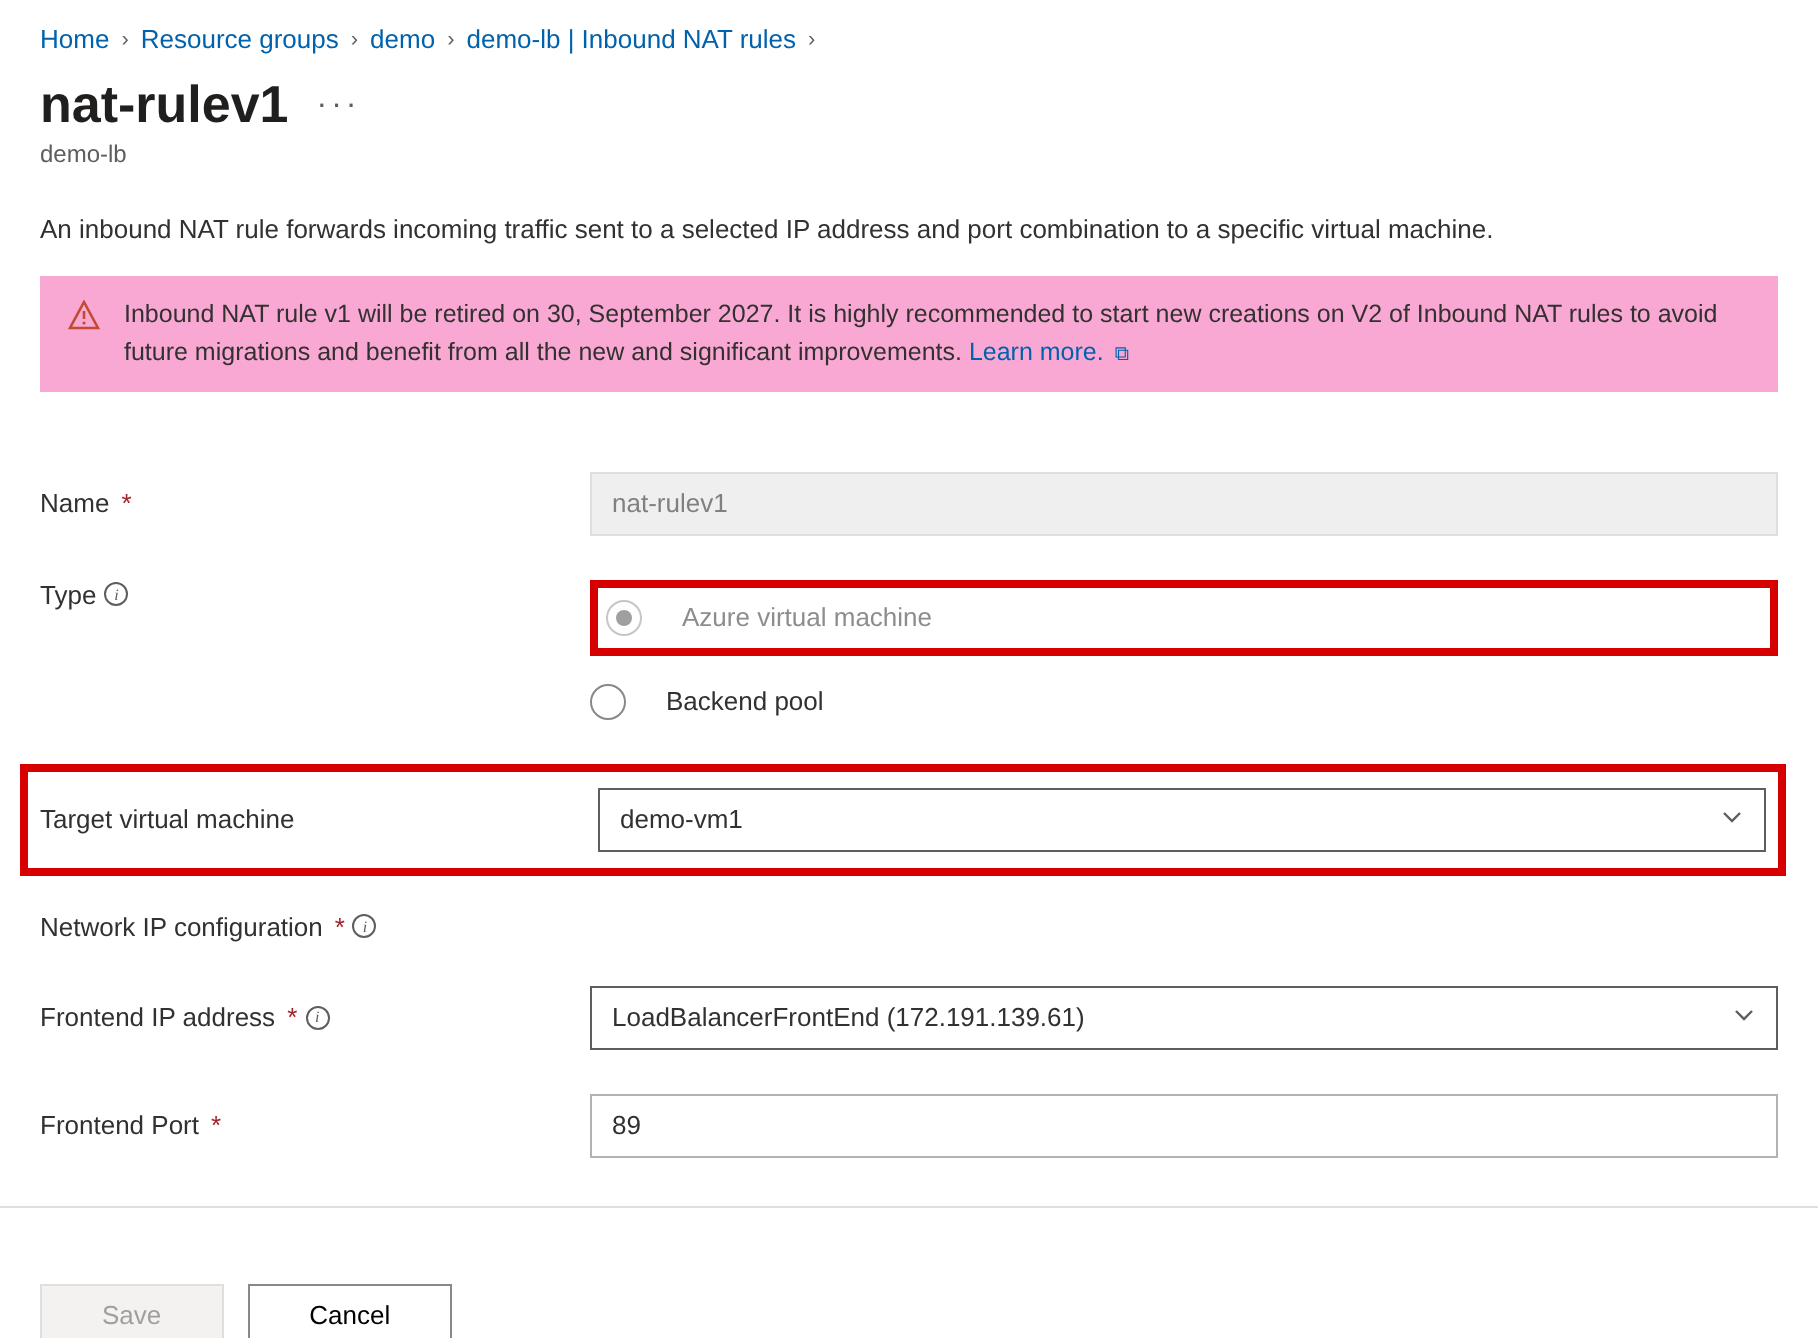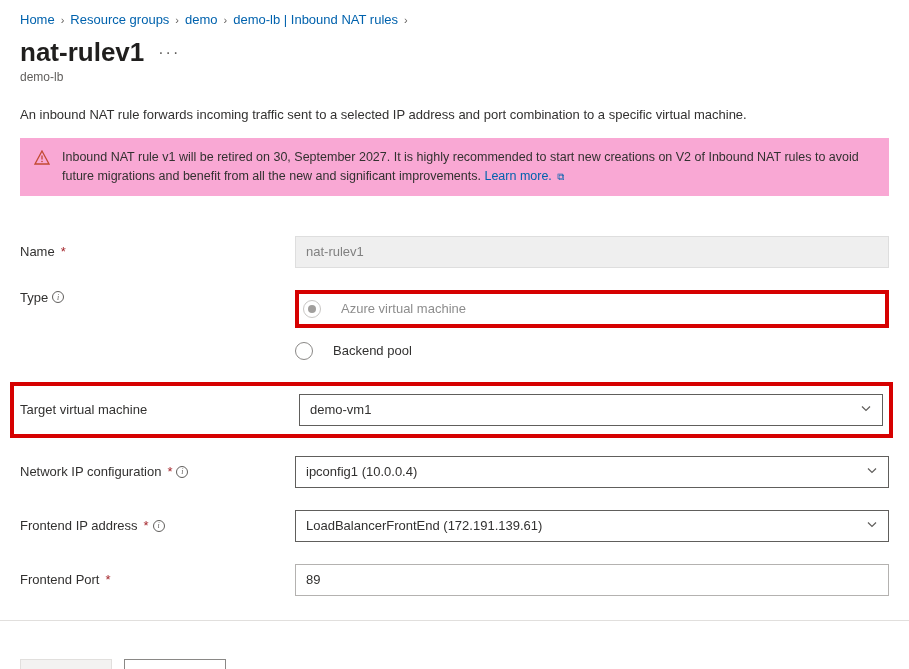--- a/index.html
+++ b/index.html
@@ -199,28 +199,20 @@
         </div>
       </div>
     </div>
 
     <div class="row">
       <div class="label-col">
         <span>Network IP configuration</span>
           <span class="req">*</span>
         <span class="info-icon">i</span>
       </div>
-      <div class="field-col">
-        <div class="select">
-          <span>ipconfig1 (10.0.0.4)</span>
-          <span class="chevd"><svg width="12" height="12" viewBox="0 0 12 12">
-                <path d="M2 4 L6 8 L10 4" fill="none" stroke="#605e5c" stroke-width="1.2"></path>
-              </svg></span>
-        </div>
-      </div>
     </div>
 
     <div class="row">
       <div class="label-col">
         <span>Frontend IP address</span>
           <span class="req">*</span>
         <span class="info-icon">i</span>
       </div>
       <div class="field-col">
         <div class="select">

